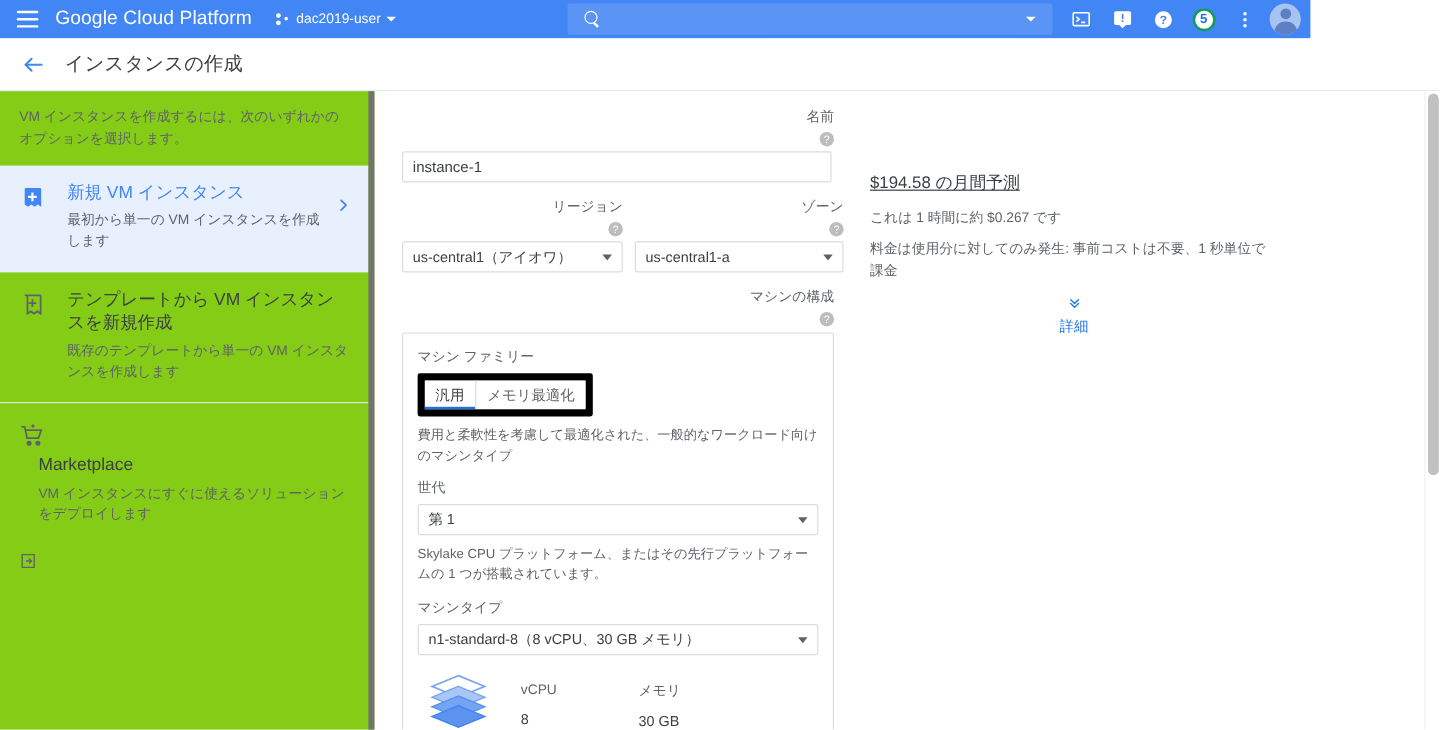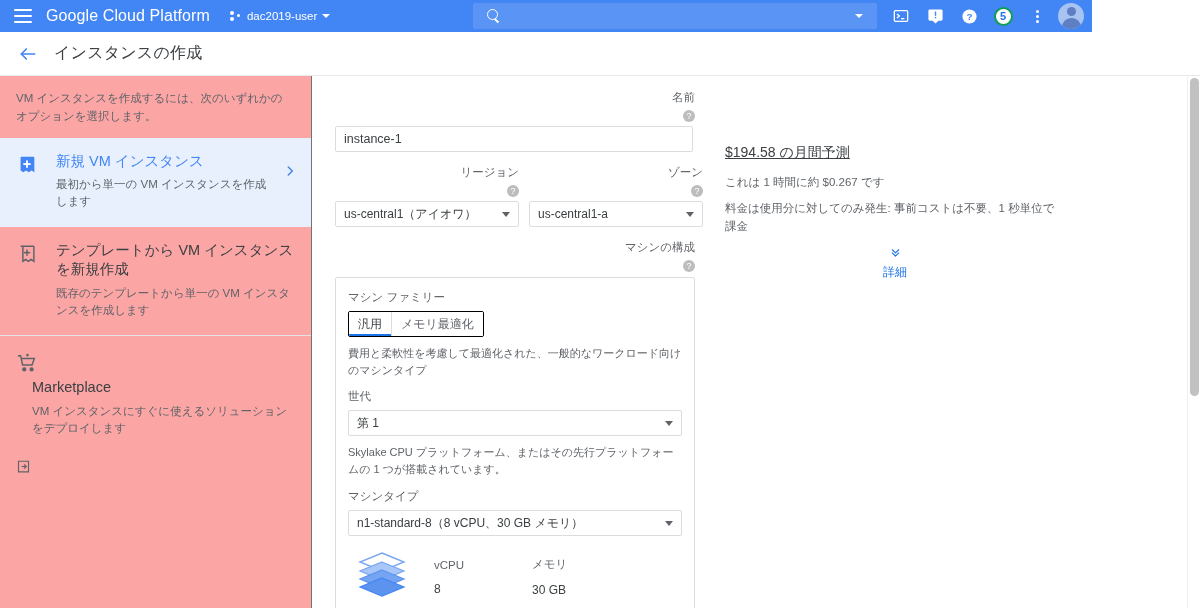--- a/index.html
+++ b/index.html
@@ -116,22 +116,22 @@
   }
   .pagetitle {
     margin-left: 14px; font-size: 16px; color: #3c4043;
     letter-spacing: .2px;
   }
 
   
   .leftpanel {
     position: absolute; top: 76px; left: 0;
     width: 312px; height: 532px;
-    background: #fca5a5;
-    border-right: 1px solid #737373;
+    background: #84cc16;
+    border-right: 5px solid #737373;
     overflow: hidden;
   }
   .lp-intro {
     padding: 14px 18px 12px 16px;
     font-size: 11.5px; color: #5f6368; line-height: 1.55;
   }
   .lp-item {
     display: flex; align-items: flex-start;
     padding: 14px 10px 16px 16px;
     cursor: pointer; position: relative;
@@ -183,21 +183,21 @@
     border-right: 4px solid transparent; border-top: 5px solid #5f6368;
   }
   .w-region { width: 184px; }
   .w-zone   { width: 174px; }
 
   .card {
     margin-top: 5px; border: 1px solid #dadce0; border-radius: 2px;
     padding: 12px 12px 14px 12px; width: 360px; background: #fff;
   }
   .sublbl { font-size: 11.5px; color: #5f6368; margin-bottom: 6px; }
-  .tabs { display: inline-flex; border: 1px solid #000000; border-radius: 2px; overflow: hidden; }
+  .tabs { display: inline-flex; border: 6px solid #000000; border-radius: 2px; overflow: hidden; }
   .tab {
     padding: 4px 9px 3px 9px; font-size: 12px; color: #5f6368;
     cursor: pointer; background: #fff; position: relative;
   }
   .tab + .tab { border-left: 1px solid #dadce0; }
   .tab.active { color: #3c4043; }
   .tab.active::after {
     content: ''; position: absolute; left: 0; right: 0; bottom: 0;
     height: 2.5px; background: #1a73e8;
   }

